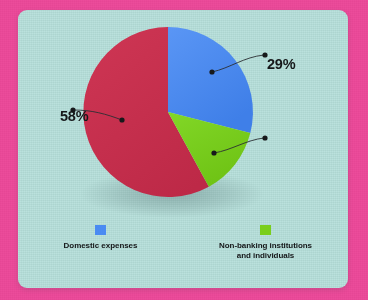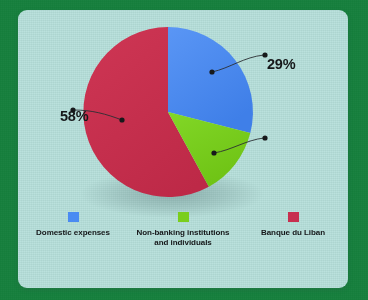--- a/index.html
+++ b/index.html
@@ -5,21 +5,21 @@
   html, body {
     margin: 0;
     padding: 0;
     background: #ffffff;
   }
   #screen {
     position: relative;
     width: 368px;
     height: 300px;
     overflow: hidden;
-    background: #15803d;
+    background: #ec4899;
     font-family: "Liberation Sans", sans-serif;
   }
   
   #screen::before {
     content: "";
     position: absolute;
     inset: 0;
     background-image:
       repeating-linear-gradient(0deg, rgba(0,0,0,0.012) 0 1px, rgba(255,255,255,0.012) 1px 2px),
       repeating-linear-gradient(90deg, rgba(0,0,0,0.010) 0 1px, rgba(255,255,255,0.010) 1px 2px);
@@ -64,21 +64,21 @@
     white-space: nowrap;
     z-index: 4;
   }
   #pct-blue  { left: 267px; top: 56px; }
   #pct-green { left: 267px; top: 132px; }
   #pct-red   { left: 27px;  top: 108px; margin-left: 33px; }
 
   #legend {
     position: absolute;
     left: 18px;
-    top: 212px;
+    top: 225px;
     width: 330px;
     height: 55px;
     display: flex;
     z-index: 4;
   }
   .legend-item {
     flex: 1 1 0;
     display: flex;
     flex-direction: column;
     align-items: center;
@@ -165,19 +165,15 @@
       <span class="legend-swatch" style="background:#4a8bf2"></span>
       <span class="legend-label">Domestic expenses</span>
     </div>
 
     <div class="legend-item">
       <span class="legend-swatch" style="background:#7ace1c"></span>
       <span class="legend-label">Non-banking institutions
 and individuals</span>
     </div>
 
-    <div class="legend-item">
-      <span class="legend-swatch" style="background:#c72f4f"></span>
-      <span class="legend-label">Banque du Liban</span>
-    </div>
   </div>
 
 </div>
 
 </body></html>

